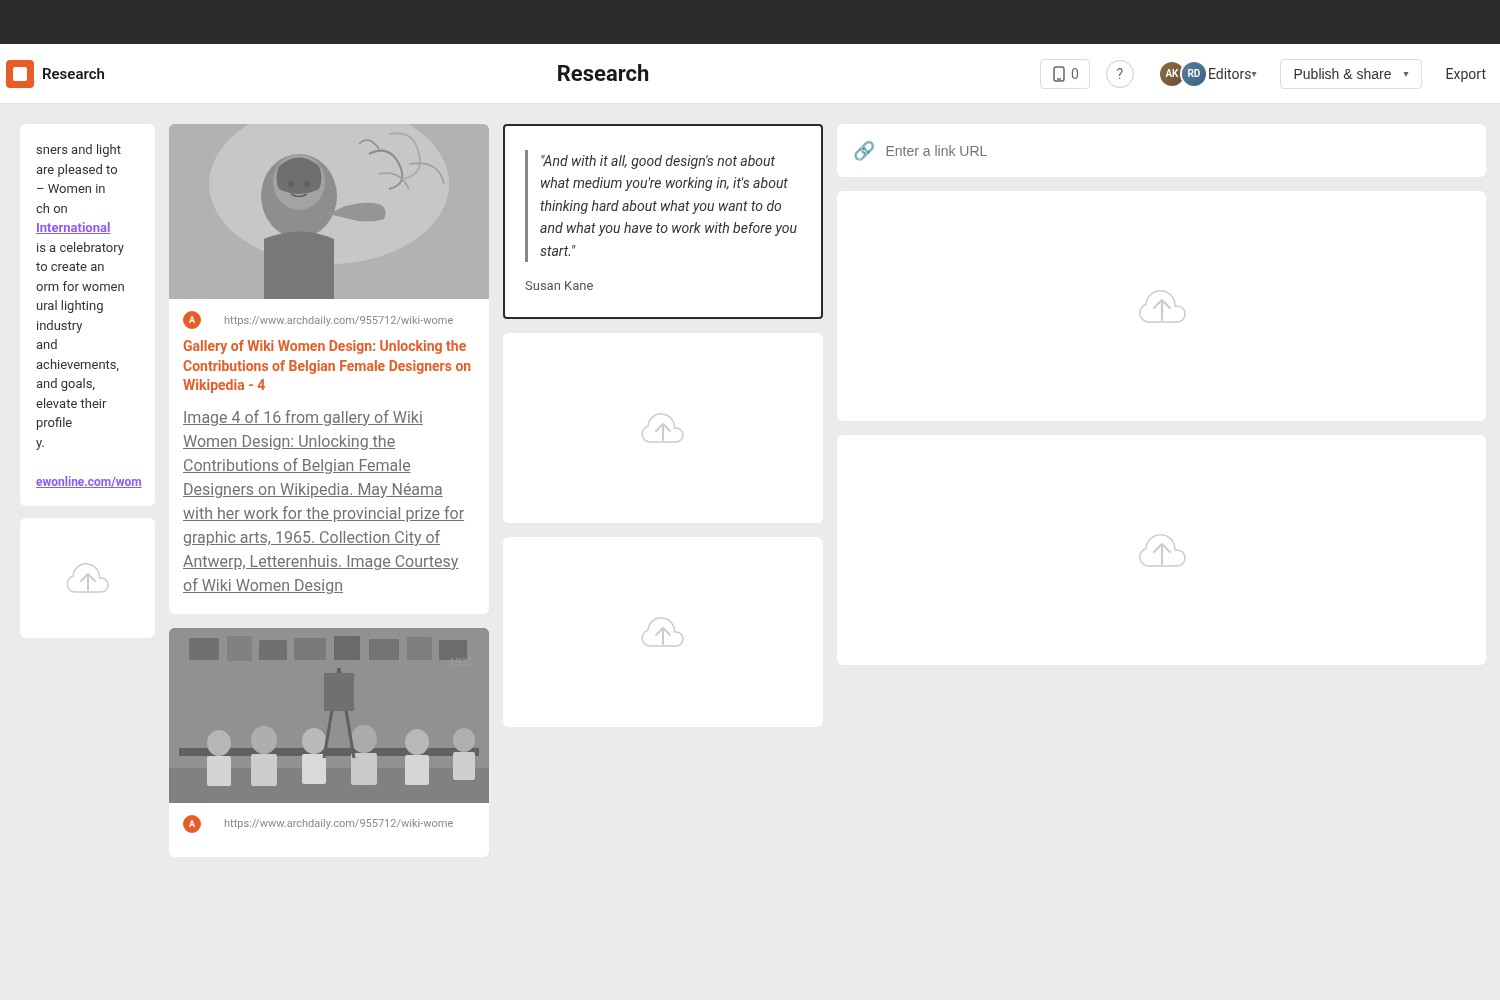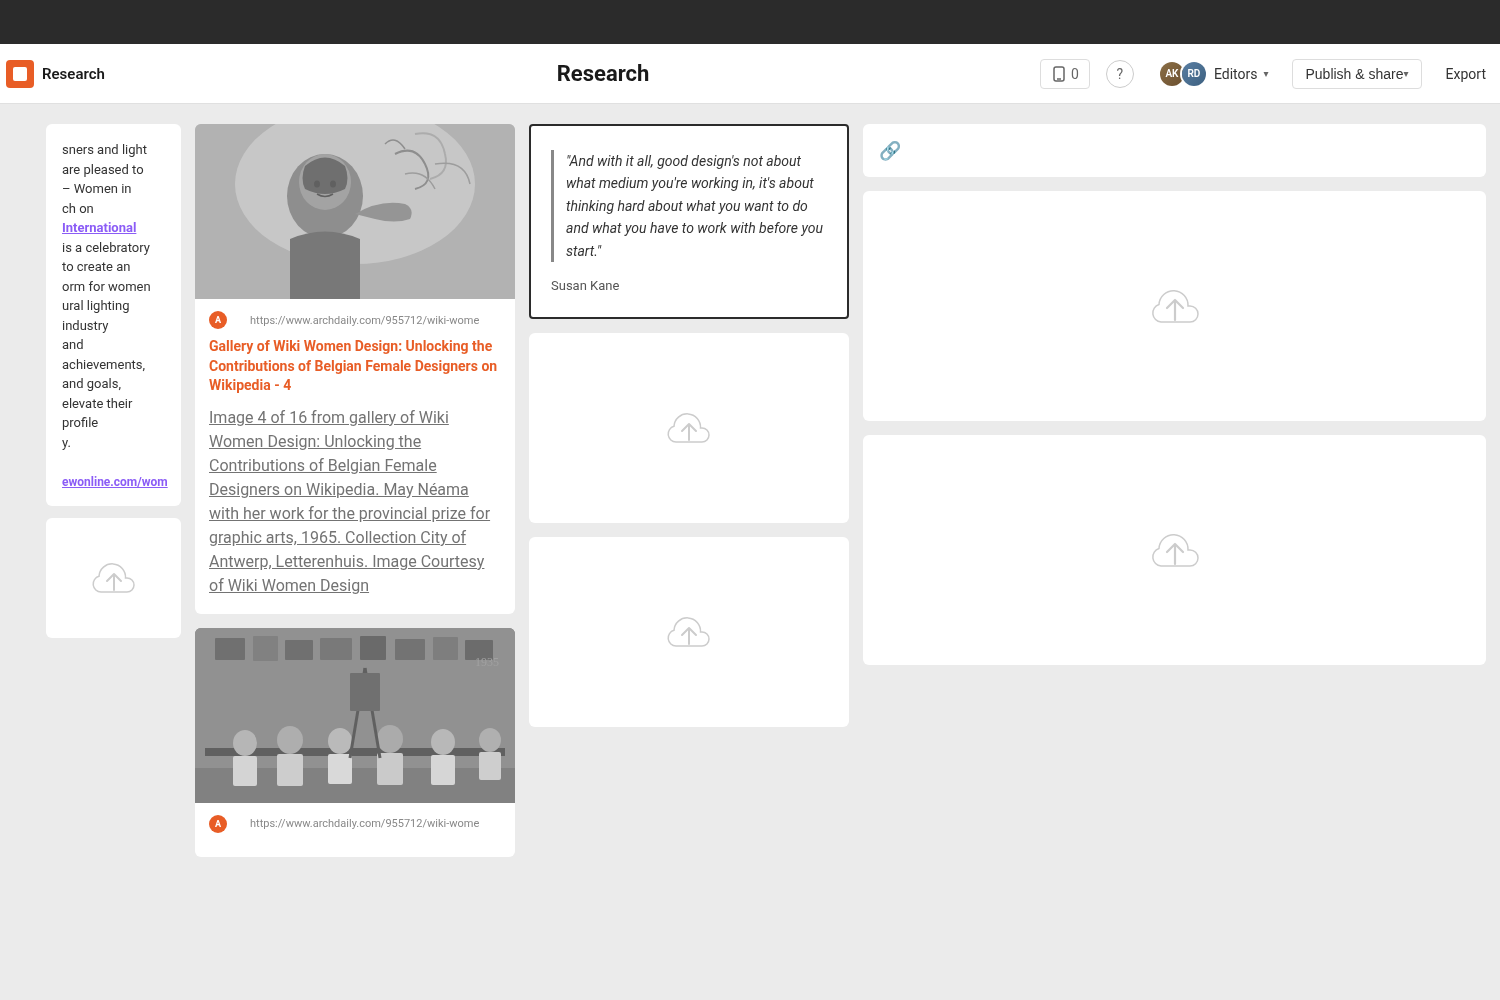--- a/index.html
+++ b/index.html
@@ -62,21 +62,20 @@
       border-radius: 2px;
     }
     .brand-name {
       font-size: 15px;
       font-weight: 600;
       color: #1a1a1a;
     }
     .editors-btn {
       display: flex;
       align-items: center;
-      gap: 6px;
       cursor: pointer;
       padding: 4px 8px;
       border-radius: 4px;
     }
     .avatar-group {
       display: flex;
       align-items: center;
     }
     .avatar {
       width: 28px;
@@ -103,21 +102,21 @@
       font-size: 14px;
       color: #333;
     }
     .chevron-down {
       font-size: 10px;
       color: #666;
     }
     .publish-btn {
       display: flex;
       align-items: center;
-      gap: 0;
+      gap: 12px;
       padding: 6px 12px;
       background: white;
       border: 1px solid #ddd;
       border-radius: 4px;
       font-size: 14px;
       cursor: pointer;
       color: #333;
     }
     .export-btn {
       font-size: 14px;
@@ -155,21 +154,20 @@
       display: flex;
       min-height: calc(1000px - 104px);
       background: #ebebeb;
     }
 
     
     #left-col {
       width: 155px;
       flex-shrink: 0;
       padding: 20px 0 20px 20px;
-      margin-left: 26px;
     }
     .left-card {
       background: white;
       border-radius: 6px;
       padding: 16px;
       min-height: 380px;
       overflow: hidden;
     }
     .left-card-text {
       font-size: 13px;
@@ -553,20 +551,21 @@
           </svg>
         </div>
       </div>
 
     </div>
 
     <div id="col-3">
 
       <div class="link-input-card">
         <span class="link-icon">🔗</span>
+        <input class="link-input" type="text" placeholder="Enter a link URL" style="">
       </div>
 
       <div class="upload-card" style="min-height: 230px;">
         <div class="upload-icon">
           <svg width="60" height="52" viewBox="0 0 60 52" fill="none">
             <path d="M30 40V20M22 28l8-8 8 8" stroke="#ccc" stroke-width="2.2" stroke-linecap="round" stroke-linejoin="round"></path>
             <path d="M16 42a9 9 0 01-2-17.5A13 13 0 0143 26H45a8 8 0 010 16H16z" stroke="#ccc" stroke-width="1.5" fill="none"></path>
           </svg>
         </div>
       </div>

